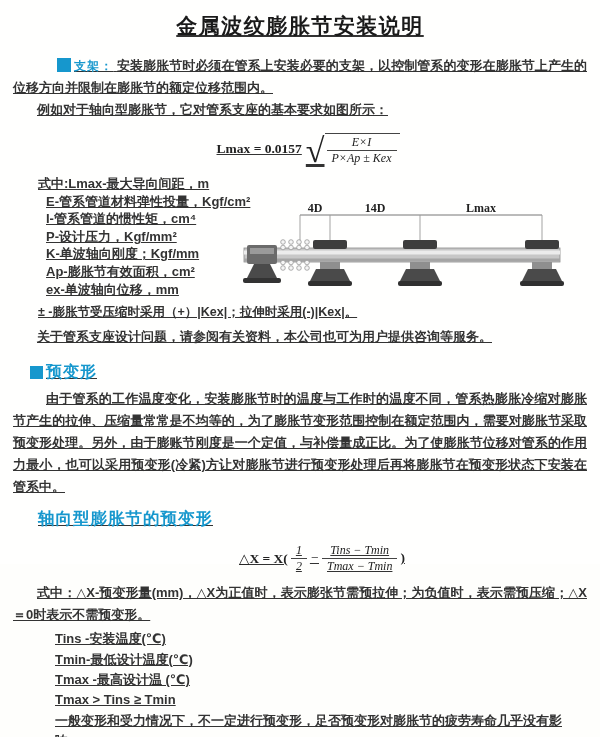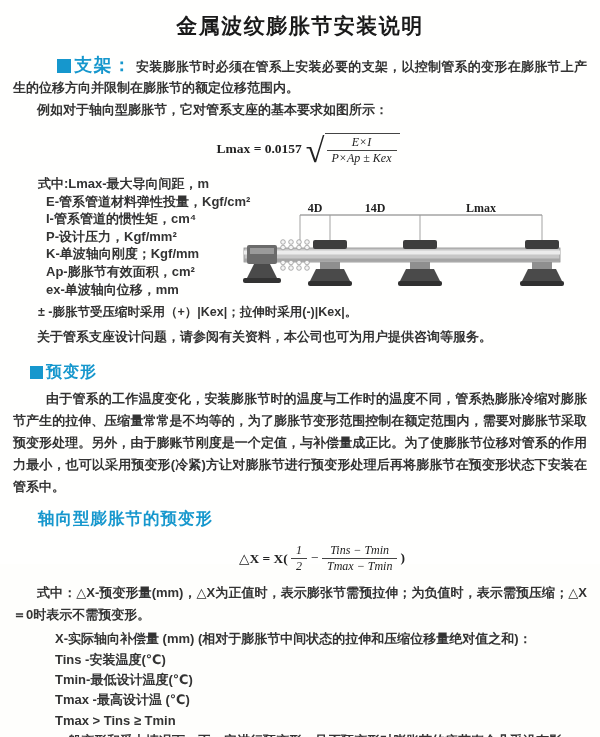--- a/index.html
+++ b/index.html
@@ -4,21 +4,21 @@
 <style>
   html,body{margin:0;padding:0;}
   body{
     width:600px;height:737px;
     background:#fefefc;
     font-family:"Liberation Sans","DejaVu Sans",sans-serif;
     color:#333;
     position:relative;
     overflow:hidden;
   }
-  .page{position:relative;width:600px;height:564px;background:#fffffe;}
+  .page{position:relative;width:600px;height:564px;background:#fffffe;text-decoration:underline;}
 
   .title{
     padding-top:12px;
     text-align:center;
     font-size:21px;
     font-weight:700;
     color:#1a1a1a;
     letter-spacing:1.5px;
   }
 
@@ -32,21 +32,21 @@
   }
   .first-para{margin-top:15px;}
   .first-para .lead-indent{display:inline-block;width:44px;}
   .example-line{text-indent:24px;margin-top:1px;}
 
   .sq{
     display:inline-block;width:14px;height:14px;
     background:#1697CD;margin-right:3px;vertical-align:-2px;
   }
   .sq-small{width:13px;height:13px;}
-  .sec-label{color:#1697CD;font-size:18px;font-weight:700;letter-spacing:1px;}
+  .sec-label{color:#1697CD;font-size:12px;font-weight:700;letter-spacing:1px;}
   .formula{
     text-align:center;
     font-family:"Liberation Serif","DejaVu Serif",serif;
     font-size:13.5px;color:#222;
   }
   .formula .lhs{font-weight:700;font-style:normal;}
   .formula .ital{font-style:italic;}
   .frac{
     display:inline-flex;flex-direction:column;
     vertical-align:middle;
@@ -218,21 +218,20 @@
     <span class="frac">
       <span class="fn">Tins − Tmin</span>
       <span class="fd">Tmax − Tmin</span>
     </span>
     <span class="lhs">)</span>
   </div>
 
   <div class="para explain-para">式中：△X-预变形量(mm)，△X为正值时，表示膨张节需预拉伸；为负值时，表示需预压缩；△X＝0时表示不需预变形。</div>
 
   <div class="axial-lines">
-    <div class="ax-line">X-实际轴向补偿量 (mm) (相对于膨胀节中间状态的拉伸和压缩位移量绝对值之和)：</div>
     <div class="ax-line">Tins -安装温度(℃)</div>
     <div class="ax-line">Tmin-最低设计温度(℃)</div>
     <div class="ax-line">Tmax -最高设计温 (℃)</div>
     <div class="ax-line">Tmax &gt; Tins ≥ Tmin</div>
     <div class="ax-line">一般变形和受力情况下，不一定进行预变形，足否预变形对膨胀节的疲劳寿命几乎没有影响。</div>
   </div>
 
 </div>
 
 </body></html>

